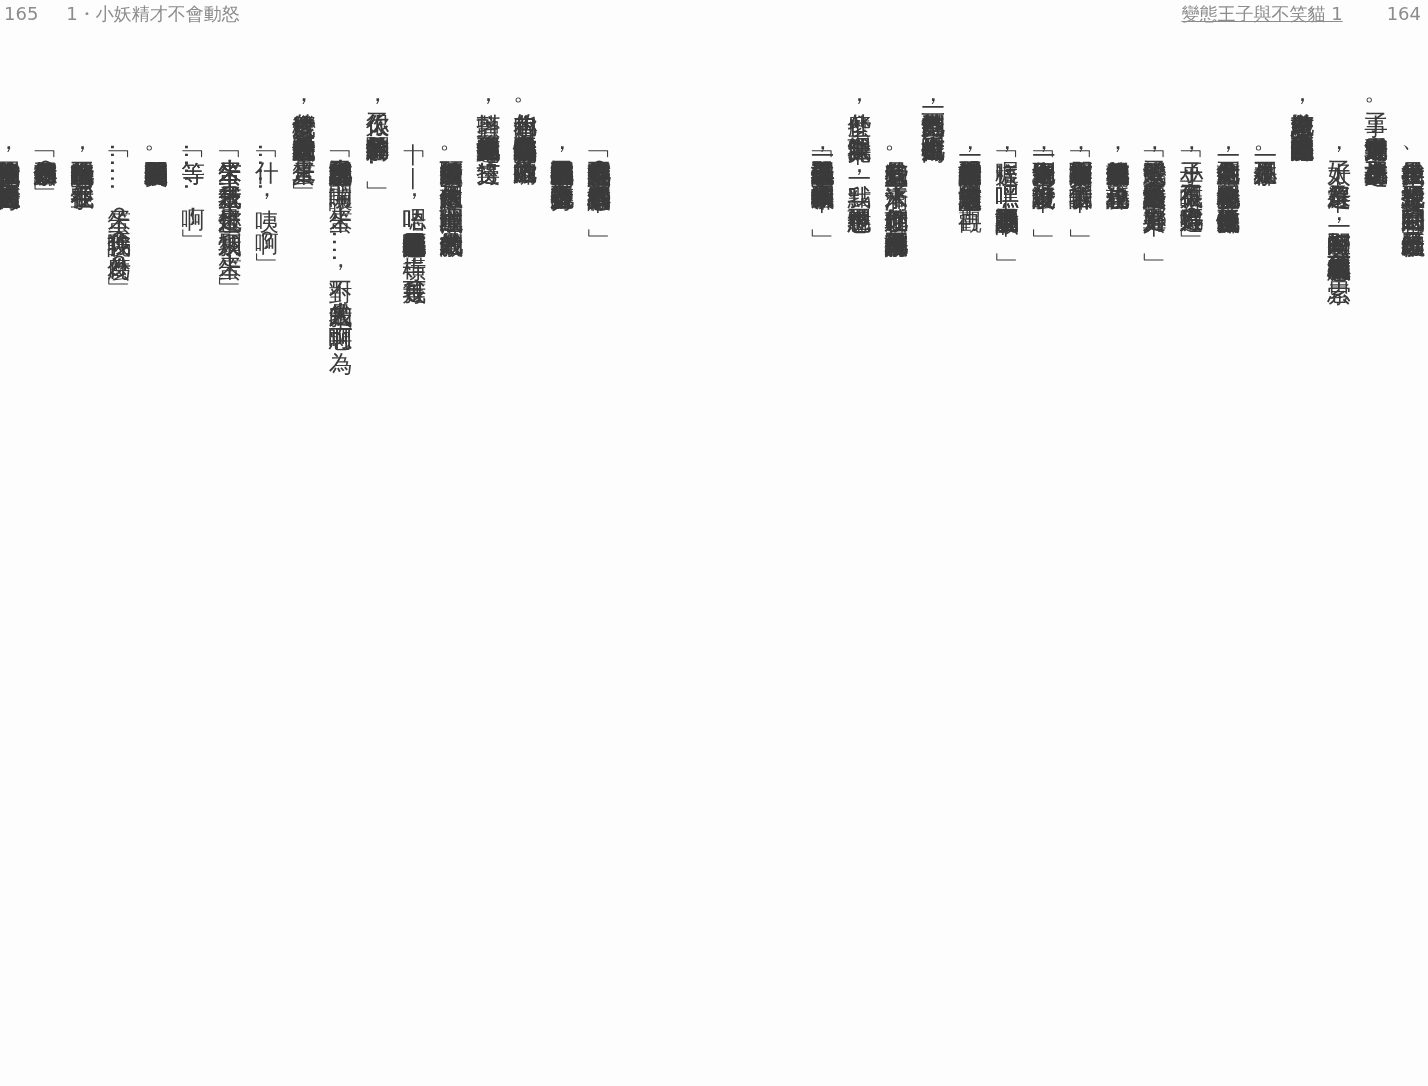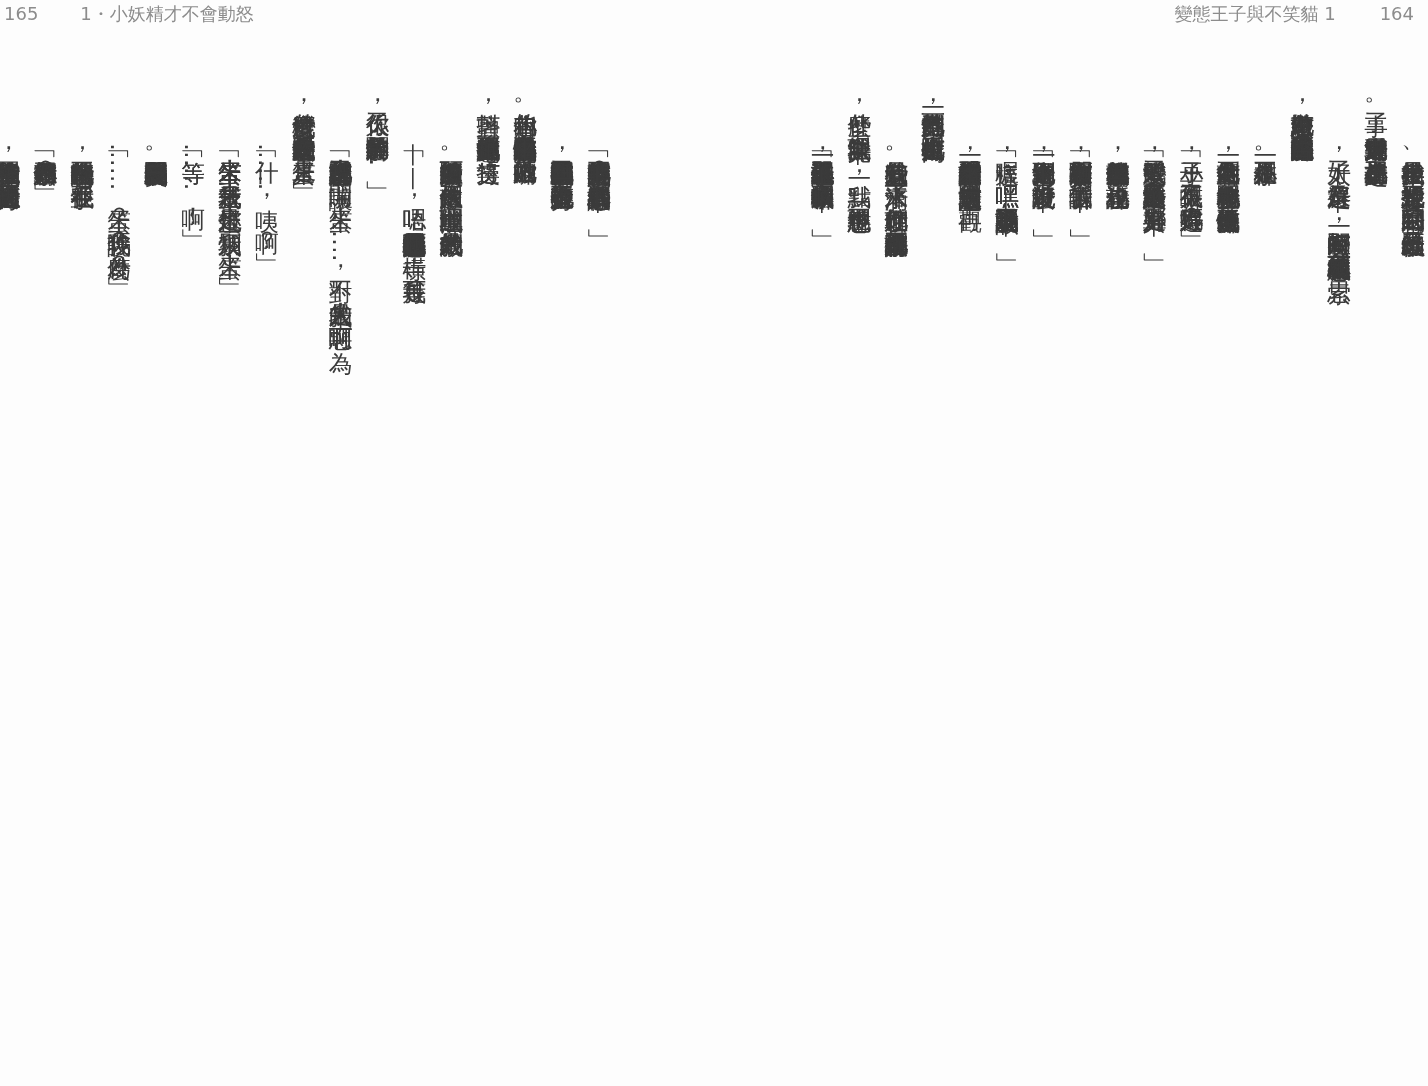--- a/index.html
+++ b/index.html
@@ -17,23 +17,23 @@
     .running-header {
       position: absolute;
       top: 2px;
       font-size: 18px;
       line-height: 24px;
       color: #8c8c8c;
       white-space: nowrap;
       font-weight: normal;
     }
     .running-header.left { left: 4px; }
-    .running-header.right { right: 14px; }
+    .running-header.right { right: 7px; text-decoration: underline; }
     .running-header .pnum { display: inline-block; }
-    .running-header.left .pnum { margin-right: 42px; }
+    .running-header.left .pnum { margin-right: 28px; }
     .running-header.right .pnum { margin-left: 44px; }
 
     .page {
       position: absolute;
       top: 95px;
       height: 950px;
       width: 628px;
       writing-mode: vertical-rl;
       font-size: 23.75px;
       line-height: 36.9px;

